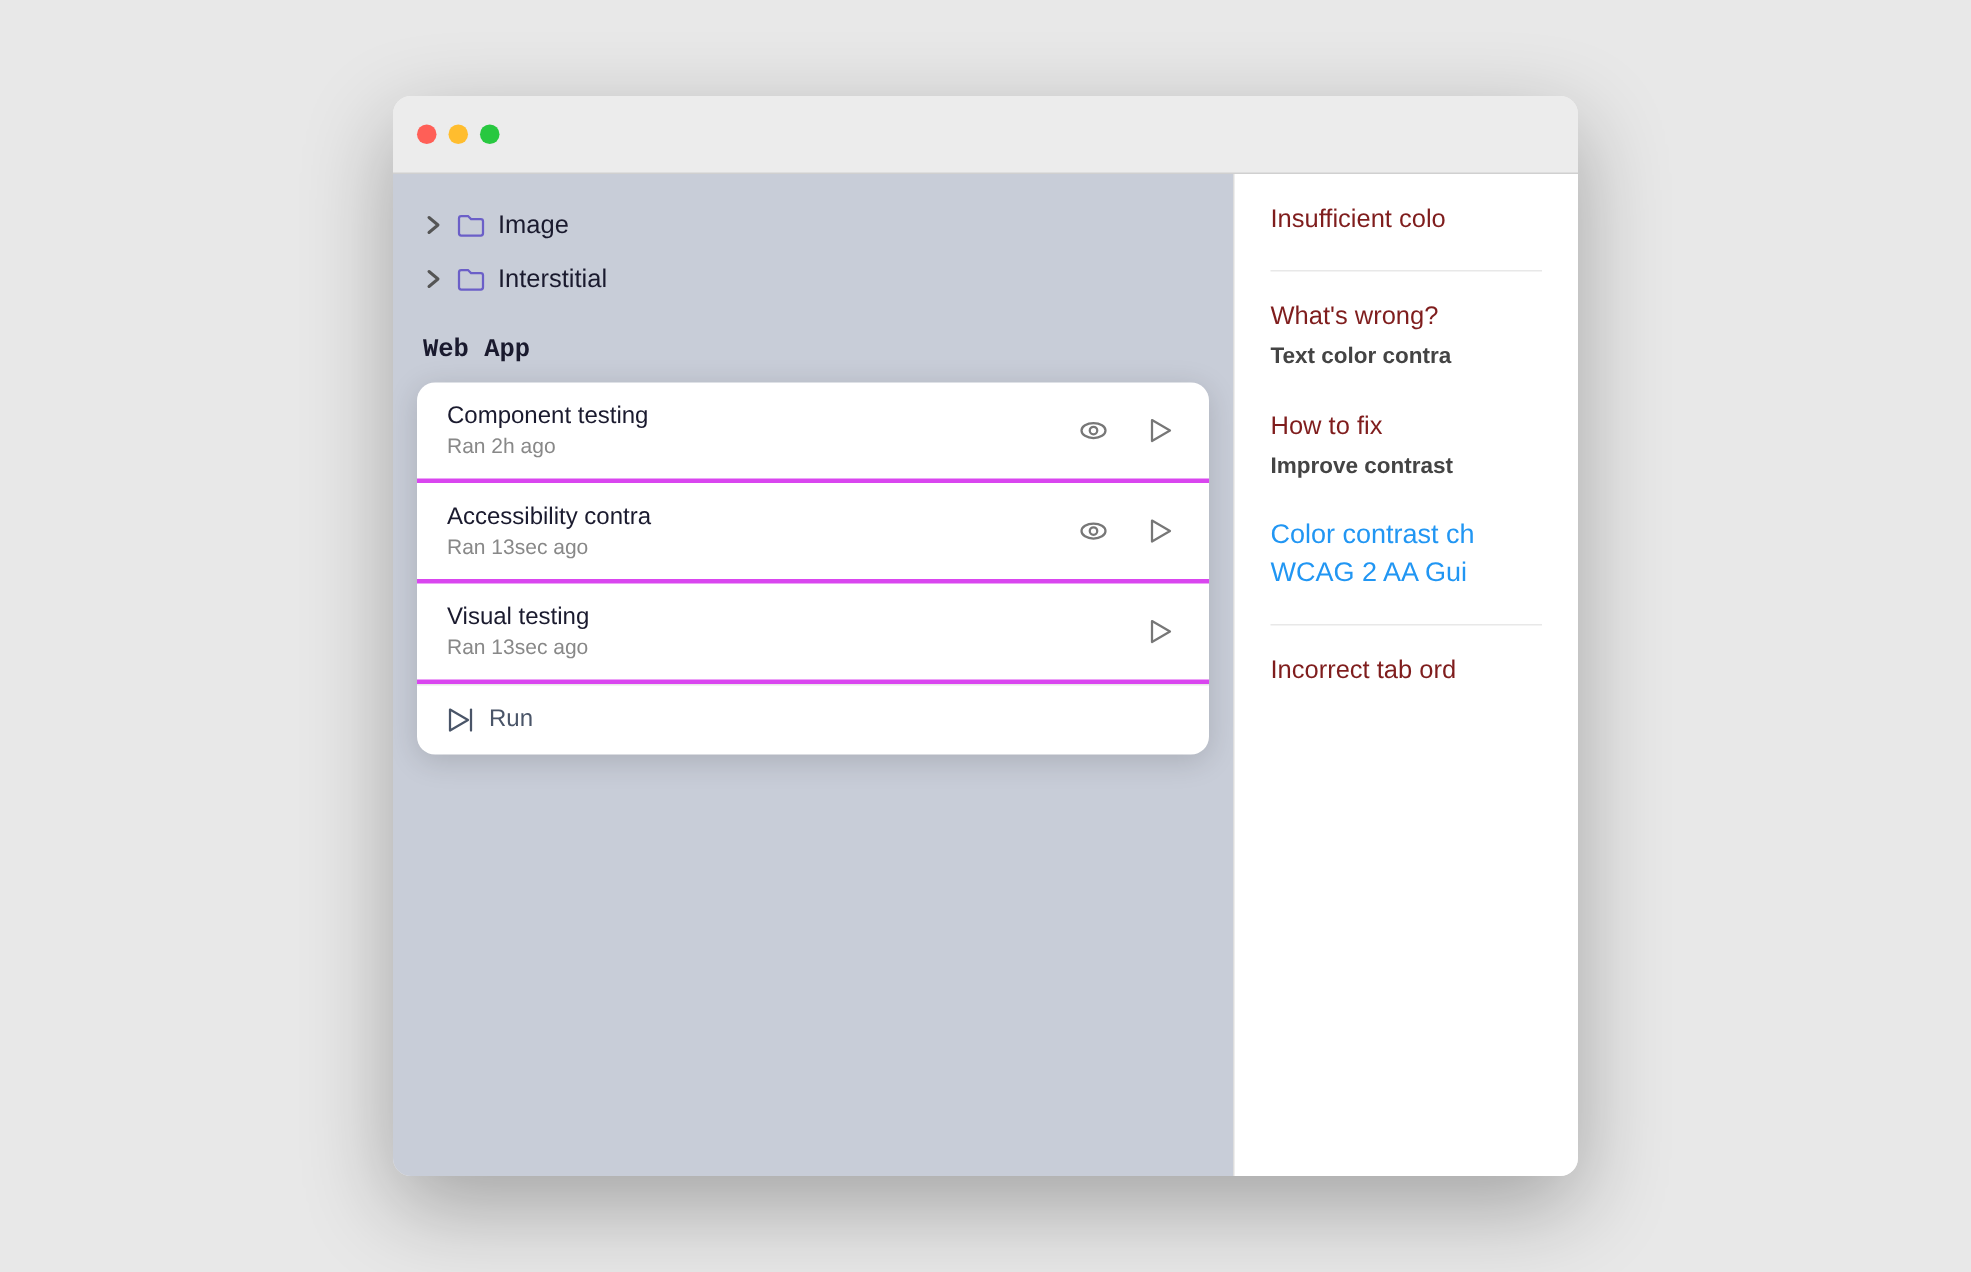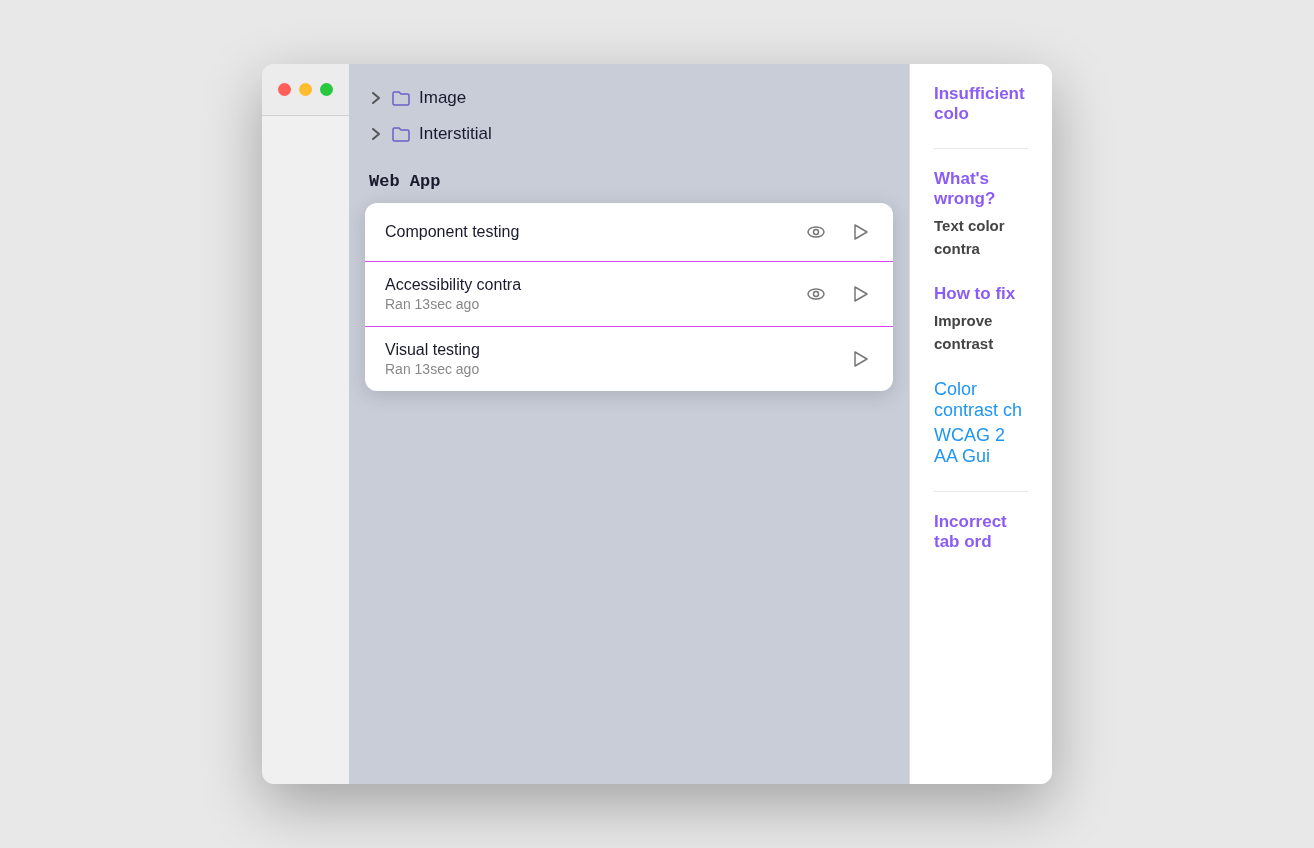--- a/index.html
+++ b/index.html
@@ -15,21 +15,21 @@
     }
 
     .window {
       width: 790px;
       height: 720px;
       background: #f0f0f0;
       border-radius: 12px;
       box-shadow: 0 20px 60px rgba(0,0,0,0.3);
       overflow: hidden;
       display: flex;
-      flex-direction: row;
+      flex-direction: column;
     }
 
     .titlebar {
       height: 52px;
       background: #ececec;
       border-bottom: 1px solid #d0d0d0;
       display: flex;
       align-items: center;
       padding: 0 16px;
       gap: 8px;
@@ -111,21 +111,21 @@
       border-radius: 12px;
       margin: 4px 16px;
       box-shadow: 0 4px 20px rgba(0,0,0,0.15);
       overflow: hidden;
     }
 
     .test-item {
       display: flex;
       align-items: center;
       padding: 14px 20px;
-      border-bottom: 1px solid #d946ef;
+      border-bottom: 3px solid #d946ef;
       gap: 8px;
       justify-content: center;
     }
 
     .test-item:last-of-type {
       border-bottom: none;
     }
 
     .test-info {
       flex: 1;
@@ -183,22 +183,22 @@
       padding: 20px 24px;
       border-left: 1px solid #ddd;
     }
 
     .issue-section {
       margin-bottom: 24px;
     }
 
     .issue-title {
       font-size: 17px;
-      font-weight: 700;
-      color: #8b5cf6;
+      font-weight: 400;
+      color: #7f1d1d;
       margin-bottom: 6px;
     }
 
     .issue-text {
       font-size: 15px;
       color: #444;
       line-height: 1.5;
       font-weight: bold;
     }
 
@@ -254,20 +254,21 @@
       </div>
 
 
       <div class="section-header">Web App</div>
 
       <div class="popup-card">
 
         <div class="test-item">
           <div class="test-info">
             <div class="test-name">Component testing</div>
+            <div class="test-time">Ran 2h ago</div>
           </div>
           <div class="test-actions">
             <button class="action-btn">
               <svg width="22" height="22" viewBox="0 0 22 22" fill="none">
                 <ellipse cx="11" cy="11" rx="8" ry="5" stroke="#777" stroke-width="1.5"></ellipse>
                 <circle cx="11" cy="11" r="2.5" stroke="#777" stroke-width="1.5"></circle>
               </svg>
             </button>
             <button class="action-btn">
               <svg width="18" height="18" viewBox="0 0 18 18" fill="none">
@@ -304,20 +305,27 @@
           </div>
           <div class="test-actions">
             <button class="action-btn">
               <svg width="18" height="18" viewBox="0 0 18 18" fill="none">
                 <polygon points="4,2 16,9 4,16" stroke="#777" stroke-width="1.5" stroke-linejoin="round" fill="none"></polygon>
               </svg>
             </button>
           </div>
         </div>
 
+        <div class="popup-footer">
+          <svg width="18" height="18" viewBox="0 0 18 18" fill="none">
+            <polygon points="2,2 14,9 2,16" stroke="#4a5568" stroke-width="1.5" stroke-linejoin="round" fill="none"></polygon>
+            <line x1="16" y1="2" x2="16" y2="16" stroke="#4a5568" stroke-width="1.5" stroke-linecap="round"></line>
+          </svg>
+          <span class="run-label">Run</span>
+        </div>
       </div>
 
     </div>
 
     <div class="right-panel">
       <div class="issue-section">
         <div class="issue-title">Insufficient colo</div>
       </div>
 
       <div class="divider"></div>

